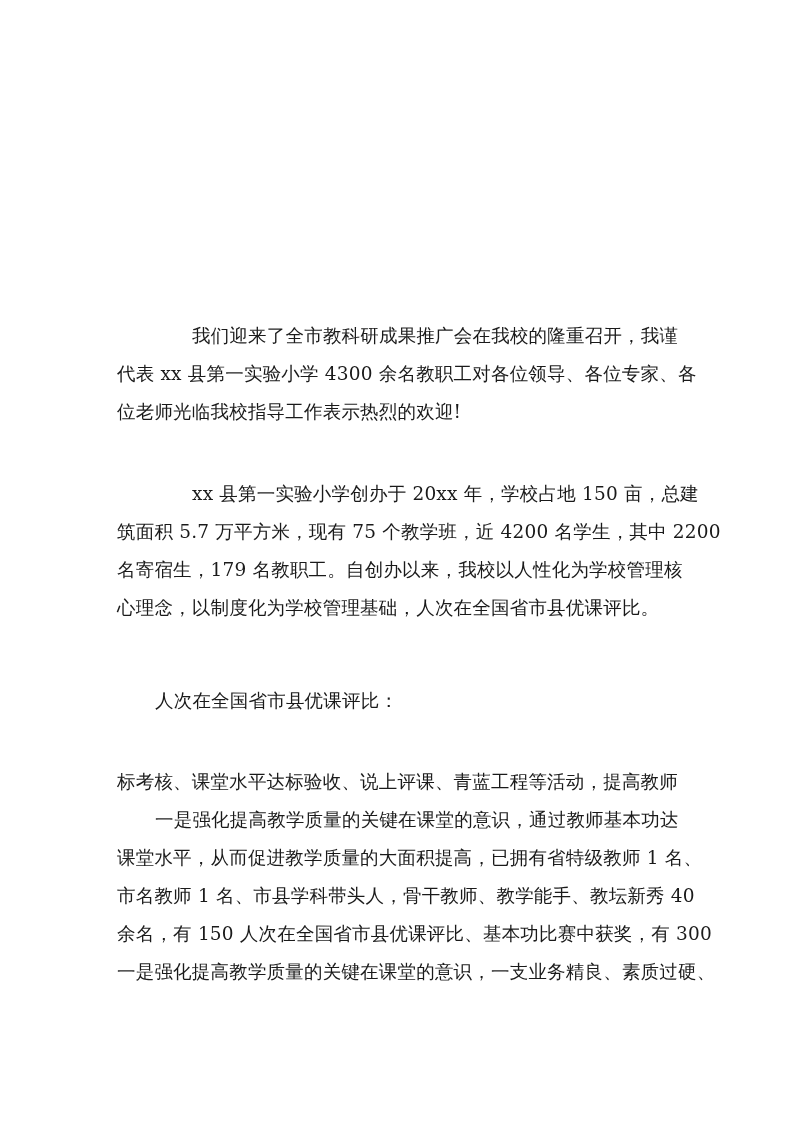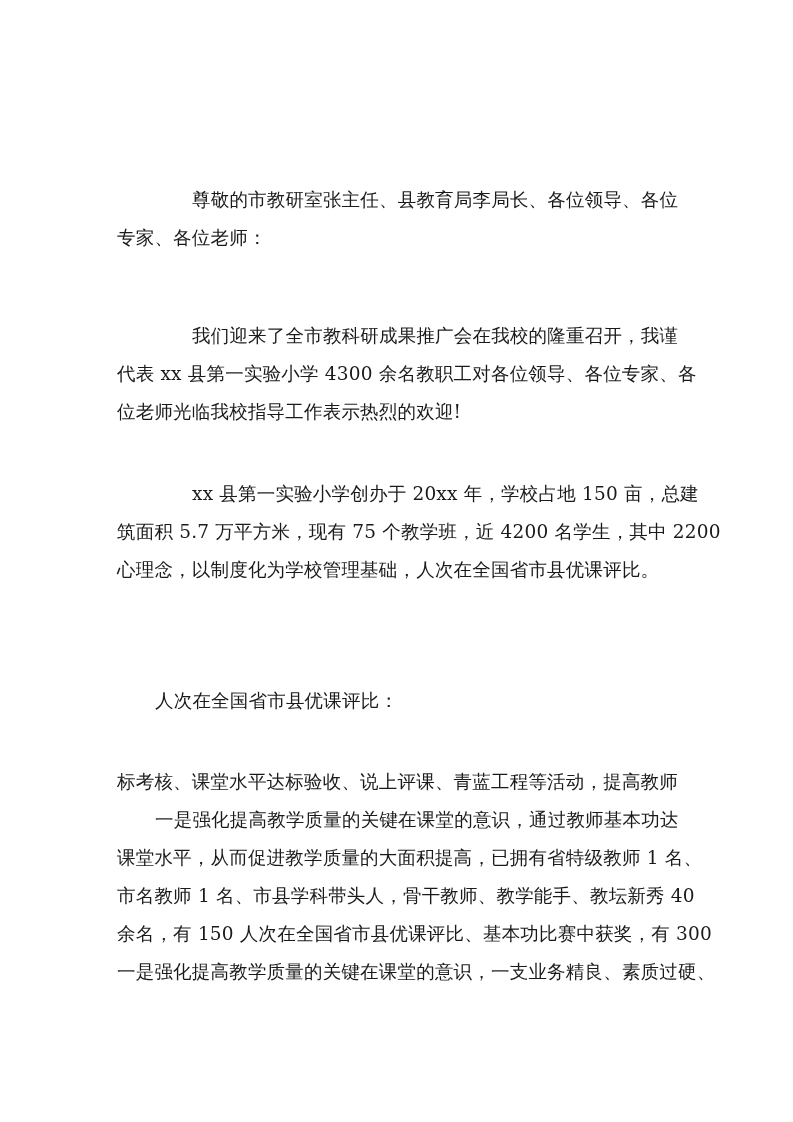--- a/index.html
+++ b/index.html
@@ -22,34 +22,31 @@
   }
   .line { display: block; white-space: nowrap; }
   .ind4 { padding-left: 75px; }
   .ind2 { padding-left: 38px; }
 </style>
 </head>
 <body>
 
 <div class="page">
 
-  <div class="para" style="top:181px;">
-    <span class="line ind4">尊敬的市教研室张主任、县教育局李局长、各位领导、各位</span>
-    <span class="line">专家、各位老师：</span>
-  </div>
 
   <div class="para" style="top:317px;">
     <span class="line ind4">我们迎来了全市教科研成果推广会在我校的隆重召开，我谨</span>
     <span class="line">代表 xx 县第一实验小学 4300 余名教职工对各位领导、各位专家、各</span>
     <span class="line">位老师光临我校指导工作表示热烈的欢迎!</span>
   </div>
 
   <div class="para" style="top:475px;">
     <span class="line ind4">xx 县第一实验小学创办于 20xx 年，学校占地 150 亩，总建</span>
     <span class="line">筑面积 5.7 万平方米，现有 75 个教学班，近 4200 名学生，其中 2200</span>
+    <span class="line">名寄宿生，179 名教职工。自创办以来，我校以人性化为学校管理核</span>
     <span class="line">心理念，以制度化为学校管理基础，人次在全国省市县优课评比。</span>
   </div>
 
   <div class="para" style="top:682px;">
     <span class="line ind2">人次在全国省市县优课评比：</span>
   </div>
 
   <div class="para" style="top:763px;">
     <span class="line">标考核、课堂水平达标验收、说上评课、青蓝工程等活动，提高教师</span>
     <span class="line ind2">一是强化提高教学质量的关键在课堂的意识，通过教师基本功达</span>

